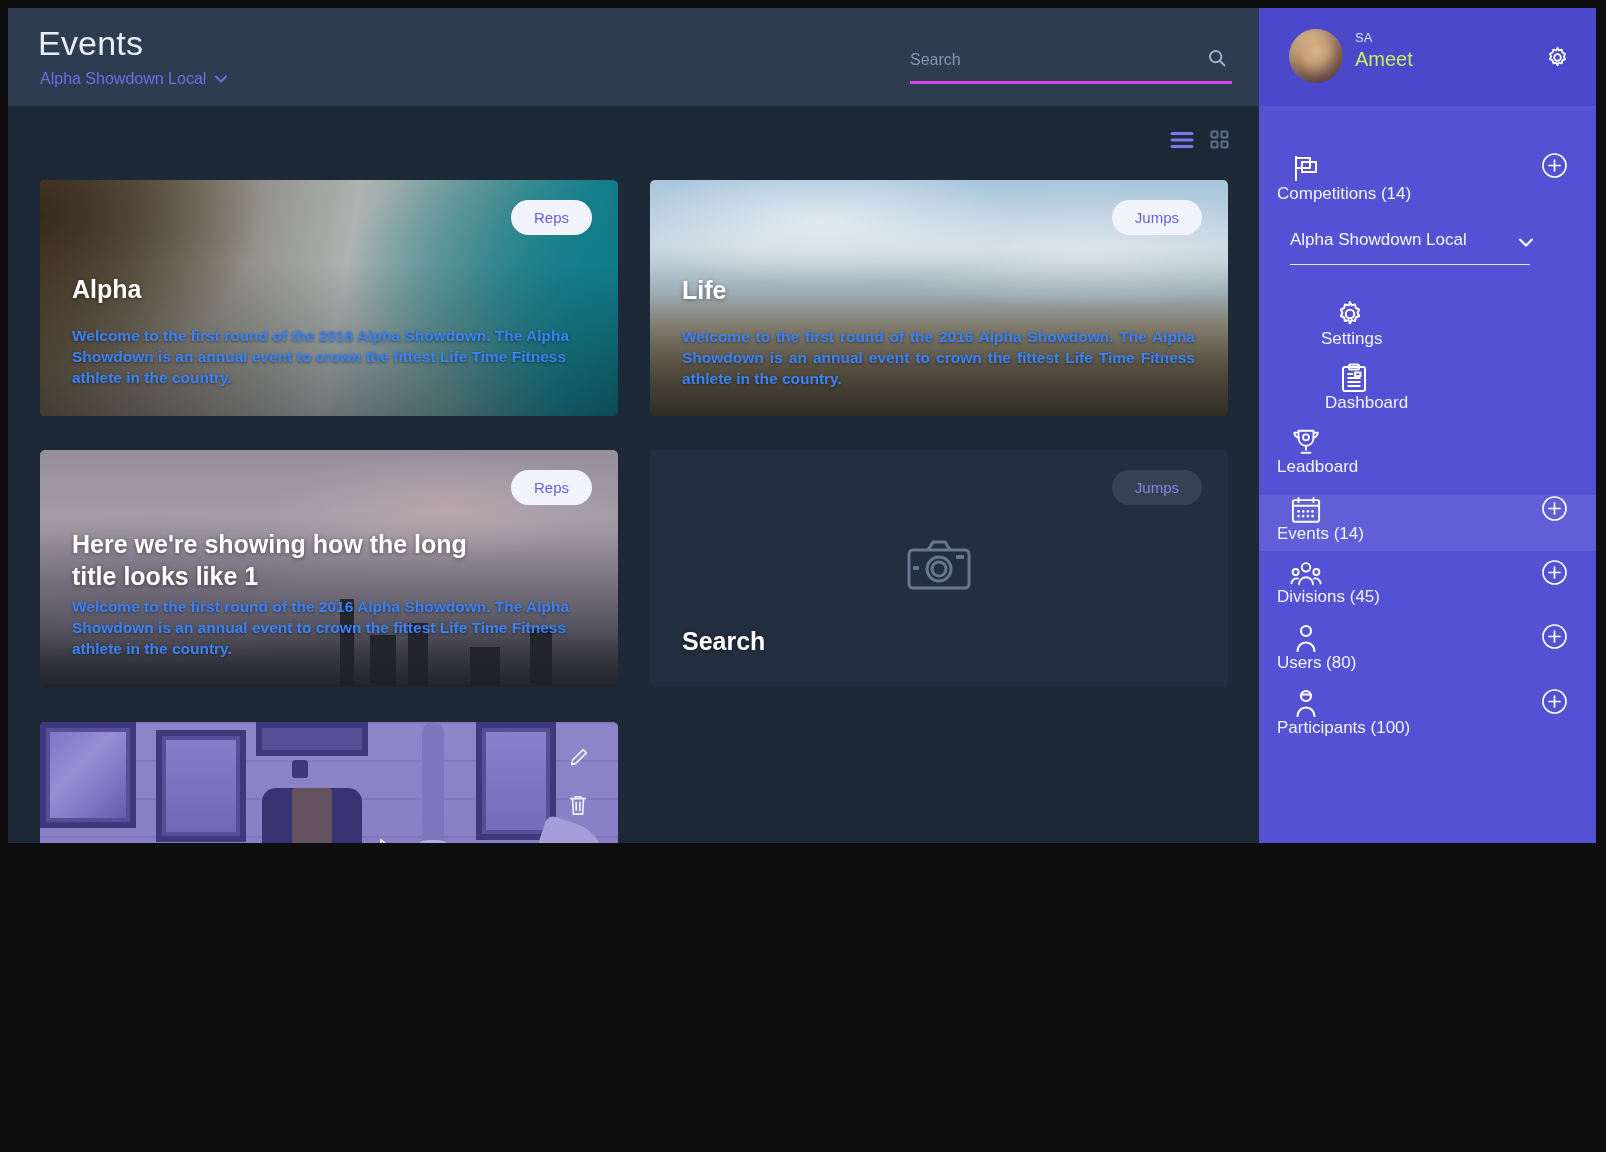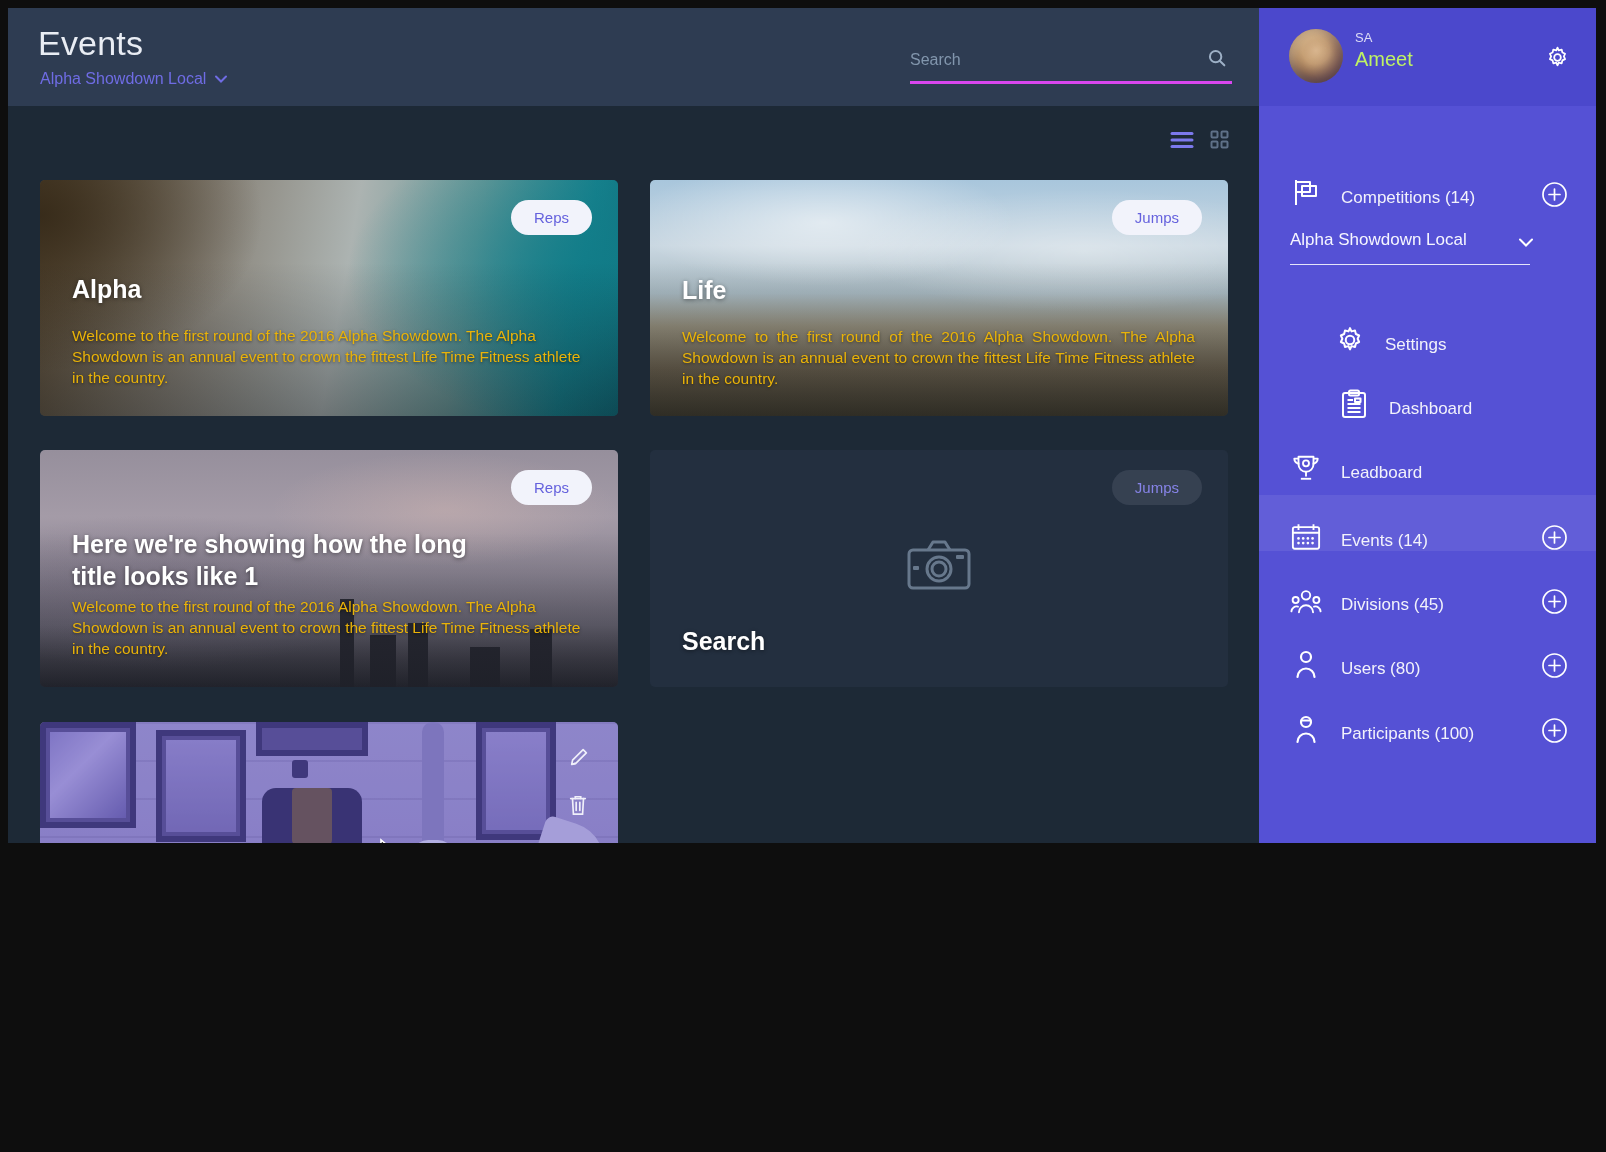--- a/index.html
+++ b/index.html
@@ -50,22 +50,22 @@
   .badge { position:absolute; top:20px; right:26px; background:#f2f3fb; color:#6561dd;
            font-size:15px; padding:9px 23px; border-radius:19px; cursor:pointer; }
   .badge.dark { background:rgba(222,228,245,0.10); color:#8784e8; }
 
   .card-title { position:absolute; left:32px; color:#fff; font-weight:700; font-size:25px;
                 line-height:1.26; text-shadow:0 1px 4px rgba(0,0,0,0.45); }
   #card-1 .card-title { top:94px; }
   #card-2 .card-title { top:95px; }
   #card-3 .card-title { top:79px; width:400px; }
   #card-4 .card-title { top:176px; }
-  .card-desc { position:absolute; left:32px; right:33px; color:#eab308; font-size:15.5px;
-               line-height:1.35; text-shadow:0 1px 3px rgba(0,0,0,0.5); }
+  .card-desc { position:absolute; left:32px; right:33px; color:#3b82f6; font-size:15.5px;
+               line-height:1.35; text-shadow:0 1px 3px rgba(0,0,0,0.5);font-weight:bold; }
   #card-1 .card-desc { top:146px; }
   #card-2 .card-desc { top:147px; text-align:justify; }
   #card-3 .card-desc { top:147px; }
 
   .camera-wrap { position:absolute; left:50%; top:88px; transform:translateX(-50%); color:#67788c; }
 
   
   .scene { position:absolute; inset:0; background:
       repeating-linear-gradient(180deg, rgba(30,20,70,0.10) 0 2px, rgba(0,0,0,0) 2px 38px),
       linear-gradient(180deg,#a49cc9 0%,#9c93c4 55%,#8d84b8 78%,#6f67a0 92%,#5b548c 100%); }
@@ -80,21 +80,21 @@
   
   #sidebar { position:absolute; left:1251px; top:0; width:337px; height:1129px; background:#5551d5; color:#f2f2fb; }
   .user-box { position:absolute; left:0; top:0; width:100%; height:98px; background:#4b48cc; }
   .avatar { position:absolute; left:30px; top:21px; width:54px; height:54px; border-radius:50%;
             background: radial-gradient(circle at 50% 40%, #d8b58e 0%, #c69f74 32%, #a37c54 55%, #6f5538 78%, #4e3c28 100%);
             box-shadow: inset -6px -8px 14px rgba(60,40,90,0.45), inset 5px 6px 10px rgba(255,240,210,0.35); }
   .user-initials { position:absolute; left:96px; top:22px; font-size:13px; color:rgba(255,255,255,0.8); }
   .user-name { position:absolute; left:96px; top:40px; font-size:20px; color:#bef264; }
   .user-gear { position:absolute; right:26px; top:37px; color:#fff; cursor:pointer; }
 
-  .side-row { position:absolute; left:0; width:100%; height:56px; display:flex; align-items:flex-end; cursor:pointer; }
+  .side-row { position:absolute; left:0; width:100%; height:56px; display:flex; align-items:flex-start; cursor:pointer;flex-direction:column; }
   .side-row .ic { width:34px; display:flex; justify-content:center; margin-left:30px; color:#fff; flex:none; }
   .side-row .lbl { margin-left:18px; font-size:17px; color:#f2f2fb; }
   .side-row .plus { position:absolute; right:28px; color:#fff; display:flex; }
   .side-row.active { background:rgba(255,255,255,0.08); }
 
   #row-competitions { top:144px; }
   .side-select { position:absolute; left:31px; top:222px; width:240px; cursor:pointer; }
   .side-select .sel-text { font-size:17px; color:#f6f6ff; }
   .side-select .sel-line { margin-top:14px; border-bottom:1px solid rgba(255,255,255,0.85); }
   .side-select .sel-chev { position:absolute; right:-4px; top:4px; color:#fff; }

